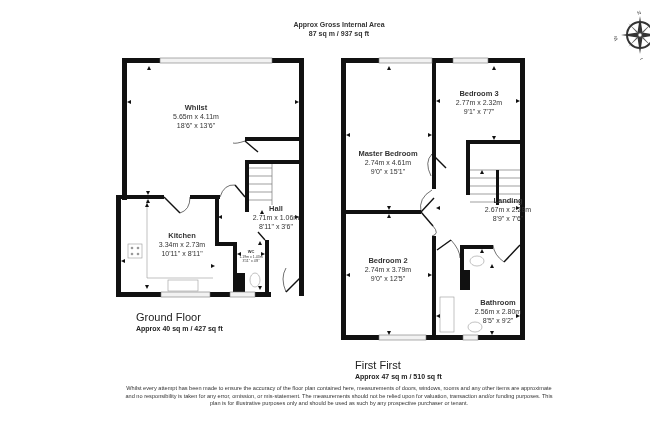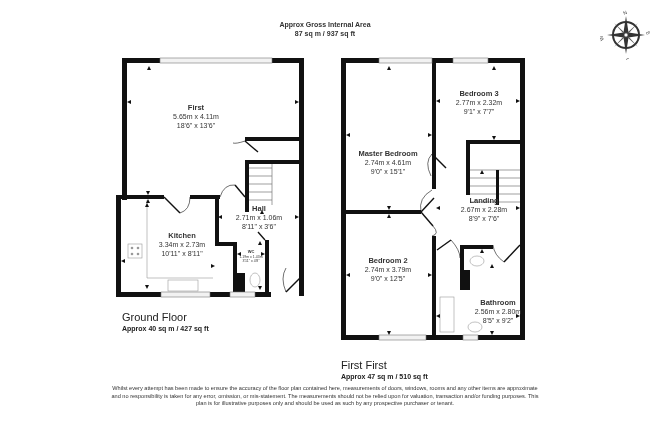--- a/index.html
+++ b/index.html
@@ -1,17 +1,17 @@
 <!DOCTYPE html>
 <html><head>
 <meta charset="utf-8">
 <style>
   html, body { margin: 0; padding: 0; background: #ffffff; }
   body { width: 650px; height: 426px; position: relative; overflow: hidden; font-family: "Liberation Sans", sans-serif; color: #222; }
-  .abs { position: absolute; }
+  .abs { position: absolute; margin-left: 14px; }
   .hdr { left: 0; width: 650px; text-align: center; font-weight: bold; font-size: 7px; line-height: 9px; color: #333; }
   .compass { left: 600px; top: 8px; width: 52px; height: 52px; }
   svg.plan { position: absolute; left: 0; top: 0; }
   .room-label { position: absolute; text-align: center; font-size: 7px; line-height: 9px; color: #333; white-space: nowrap; transform: translateX(-50%); }
   .room-label .name { font-weight: bold; font-size: 7.5px; }
   .room-label.small { font-size: 3.5px; line-height: 4.5px; }
   .room-label.small .name { font-size: 4px; }
   .floor-name { font-size: 11px; color: #222; }
   .floor-area { font-size: 7px; font-weight: bold; color: #222; margin-top: 2px; }
   .disclaimer { left: 110px; top: 385px; width: 430px; text-align: center; font-size: 5.6px; line-height: 7.5px; color: #333; }
@@ -186,51 +186,51 @@
     <polygon points="520,208 516,206 516,210"></polygon>
     <polygon points="482,249 484,253 480,253"></polygon>
     <polygon points="492,264 494,268 490,268"></polygon>
     <polygon points="492,335 494,331 490,331"></polygon>
     <polygon points="436,316 440,314 440,318"></polygon>
     <polygon points="520,316 516,314 516,318"></polygon>
   </g>
 </svg>
 
 <div class="room-label" style="left:196px; top:103px;">
-  <div class="name">First</div>
+  <div class="name">Whilst</div>
   <div>5.65m x 4.11m</div>
   <div>18'6" x 13'6"</div>
 </div>
 <div class="room-label" style="left:182px; top:231px;">
   <div class="name">Kitchen</div>
   <div>3.34m x 2.73m</div>
   <div>10'11" x 8'11"</div>
 </div>
-<div class="room-label" style="left:259px; top:204px;">
+<div class="room-label" style="left:276px; top:204px;">
   <div class="name">Hall</div>
   <div>2.71m x 1.06m</div>
   <div>8'11" x 3'6"</div>
 </div>
 <div class="room-label small" style="left:251px; top:250px;">
   <div class="name">WC</div>
   <div>1.19m x 1.43m</div>
   <div>3'11" x 4'8"</div>
 </div>
 
 <div class="room-label" style="left:388px; top:122px;margin-top:27px;">
   <div class="name">Master Bedroom</div>
   <div>2.74m x 4.61m</div>
   <div>9'0" x 15'1"</div>
 </div>
 <div class="room-label" style="left:479px; top:89px;">
   <div class="name">Bedroom 3</div>
   <div>2.77m x 2.32m</div>
   <div>9'1" x 7'7"</div>
 </div>
-<div class="room-label" style="left:484px; top:196px;">
+<div class="room-label" style="left:508px; top:196px;">
   <div class="name">Landing</div>
   <div>2.67m x 2.28m</div>
   <div>8'9" x 7'6"</div>
 </div>
 <div class="room-label" style="left:388px; top:256px;">
   <div class="name">Bedroom 2</div>
   <div>2.74m x 3.79m</div>
   <div>9'0" x 12'5"</div>
 </div>
 <div class="room-label" style="left:498px; top:298px;">

